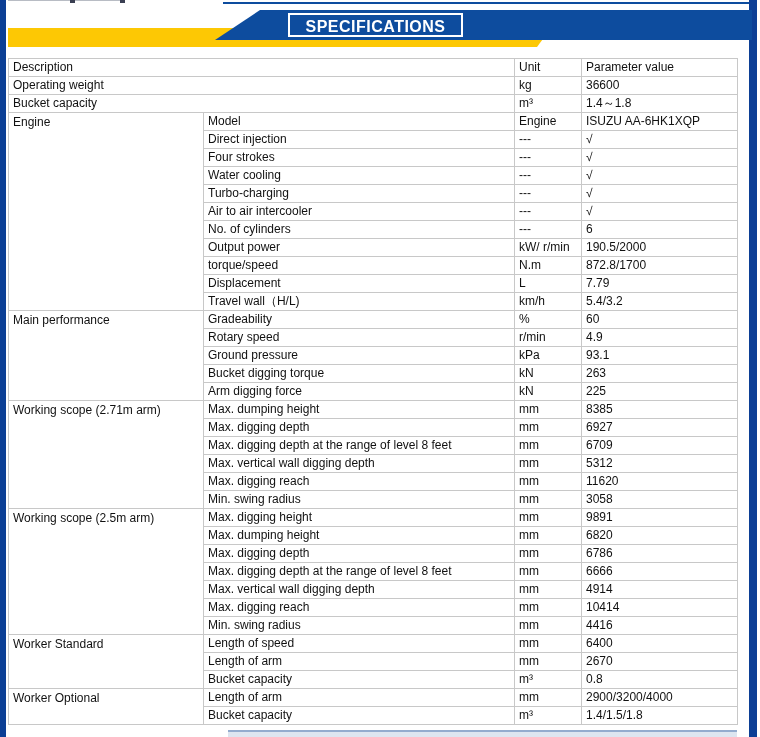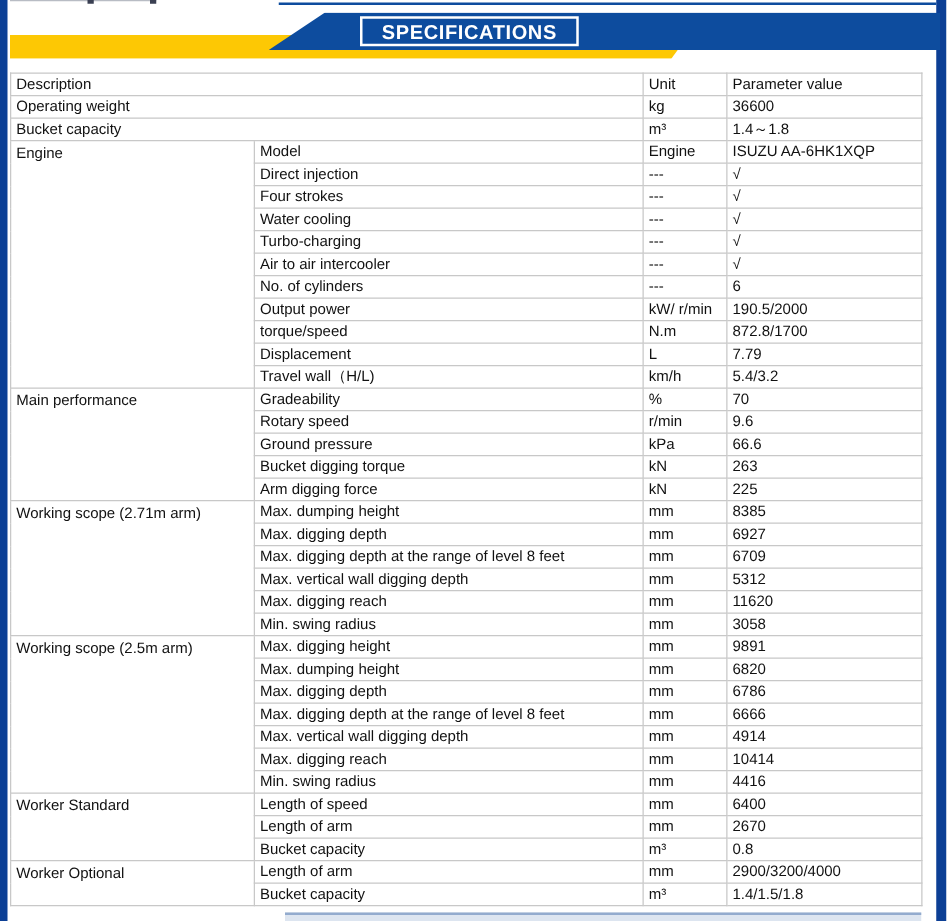--- a/index.html
+++ b/index.html
@@ -166,31 +166,31 @@
       </tr>
       <tr>
         <td>Travel wall（H/L)</td>
         <td>km/h</td>
         <td>5.4/3.2</td>
       </tr>
       <tr>
         <td class="c-group" rowspan="5">Main performance</td>
         <td>Gradeability</td>
         <td>%</td>
-        <td>70</td>
+        <td>60</td>
       </tr>
       <tr>
         <td>Rotary speed</td>
         <td>r/min</td>
-        <td>9.6</td>
+        <td>4.9</td>
       </tr>
       <tr>
         <td>Ground pressure</td>
         <td>kPa</td>
-        <td>66.6</td>
+        <td>93.1</td>
       </tr>
       <tr>
         <td>Bucket digging torque</td>
         <td>kN</td>
         <td>263</td>
       </tr>
       <tr>
         <td>Arm digging force</td>
         <td>kN</td>
         <td>225</td>

